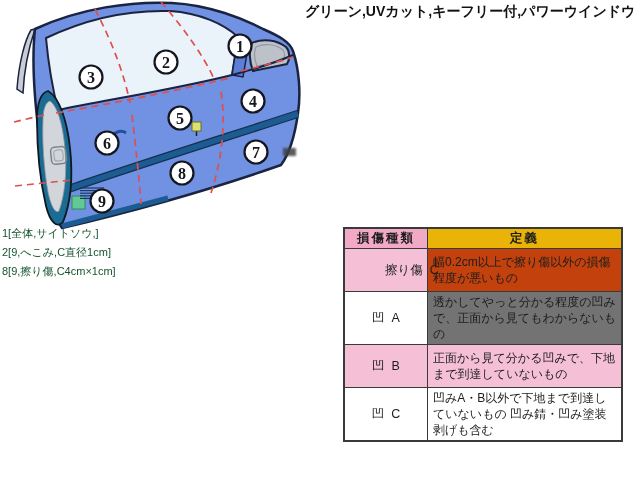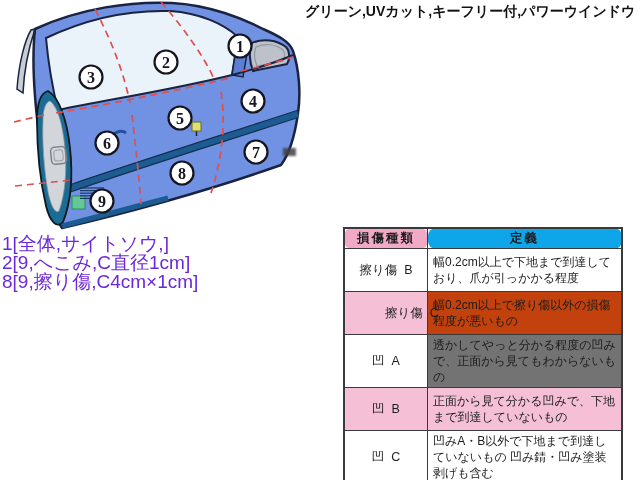--- a/index.html
+++ b/index.html
@@ -5,29 +5,29 @@
   html,body{margin:0;padding:0;}
   body{
     width:640px;height:480px;position:relative;background:#ffffff;
     font-family:"Liberation Sans", sans-serif;color:#1d1d1d;overflow:hidden;
   }
   .top-note{
     position:absolute;left:305px;top:3px;font-size:14px;font-weight:bold;
     letter-spacing:0px;white-space:nowrap;color:#111;
   }
   .door-svg{position:absolute;left:0;top:0;}
-  .notes{position:absolute;left:2px;top:234px;font-size:19px;line-height:19px;color:#6d28d9;}
+  .notes{position:absolute;left:2px;top:224px;font-size:11px;line-height:19px;color:#14532d;}
   .notes .note-line{white-space:pre;}
   .damage-table{
     position:absolute;left:343px;top:227px;width:280px;
     border-collapse:collapse;table-layout:fixed;border:2px solid #3a3a3a;
   }
   .damage-table th,.damage-table td{border:1px solid #3a3a3a;vertical-align:middle;}
   .damage-table thead tr{height:17px;}
-  .damage-table th{font-size:12.5px;font-weight:bold;letter-spacing:2px;padding:1px 0;border-radius:8px;}
+  .damage-table th{font-size:12.5px;font-weight:bold;letter-spacing:2px;padding:1px 0;}
   .damage-table tr.data-row{height:43px;}
   td.type-cell{width:82px;text-align:center;font-size:12.5px;white-space:pre;}
   td.def-cell{font-size:12px;line-height:16px;padding:2px 3px 2px 5px;}
 </style>
 </head>
 <body>
 
 <div class="top-note">グリーン,UVカット,キーフリー付,パワーウインドウ</div>
 
 <svg class="door-svg" width="320" height="230" viewBox="0 0 320 230" xmlns="http://www.w3.org/2000/svg">
@@ -145,28 +145,24 @@
 <div class="notes" id="notes">
     <div class="note-line">1[全体,サイトソウ,]</div>
     <div class="note-line">2[9,へこみ,C直径1cm]</div>
     <div class="note-line">8[9,擦り傷,C4cm×1cm]</div>
   </div>
 
 <table class="damage-table" id="damage-table">
   <thead id="dt-head">
       <tr>
         <th style="background: rgb(242, 169, 197); width: 82px;">損傷種類</th>
-        <th style="background: #0ea5e9;">定義</th>
+        <th style="background: #eab308;">定義</th>
       </tr>
     </thead>
   <tbody id="dt-body">
-      <tr class="data-row">
-        <td class="type-cell" style="background: rgb(255, 255, 255);">擦り傷  B</td>
-        <td class="def-cell" style="background: rgb(255, 255, 255);">幅0.2cm以上で下地まで到達しており、爪が引っかかる程度</td>
-      </tr>
       <tr class="data-row">
         <td class="type-cell" style="background: rgb(245, 192, 214); padding-left: 40px;">擦り傷  C</td>
         <td class="def-cell" style="background: #c2410c;">幅0.2cm以上で擦り傷以外の損傷程度が悪いもの</td>
       </tr>
       <tr class="data-row">
         <td class="type-cell" style="background: rgb(255, 255, 255); margin-top: 22px;">凹  A</td>
         <td class="def-cell" style="background: #737373;">透かしてやっと分かる程度の凹みで、正面から見てもわからないもの</td>
       </tr>
       <tr class="data-row">
         <td class="type-cell" style="background: rgb(245, 192, 214);">凹  B</td>

